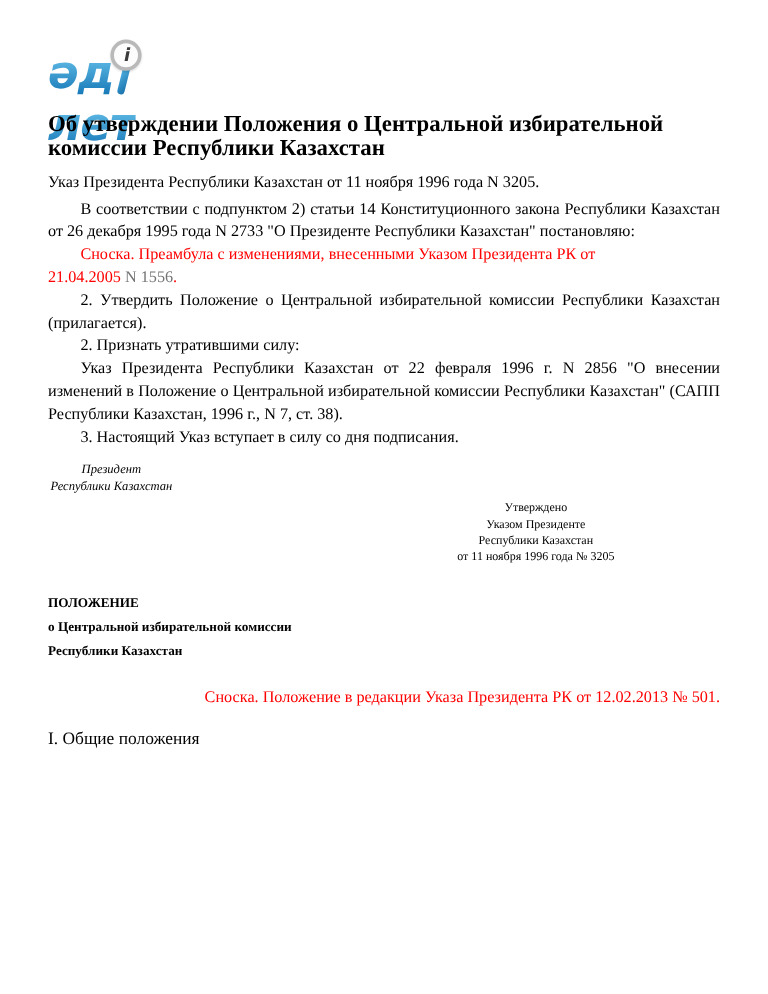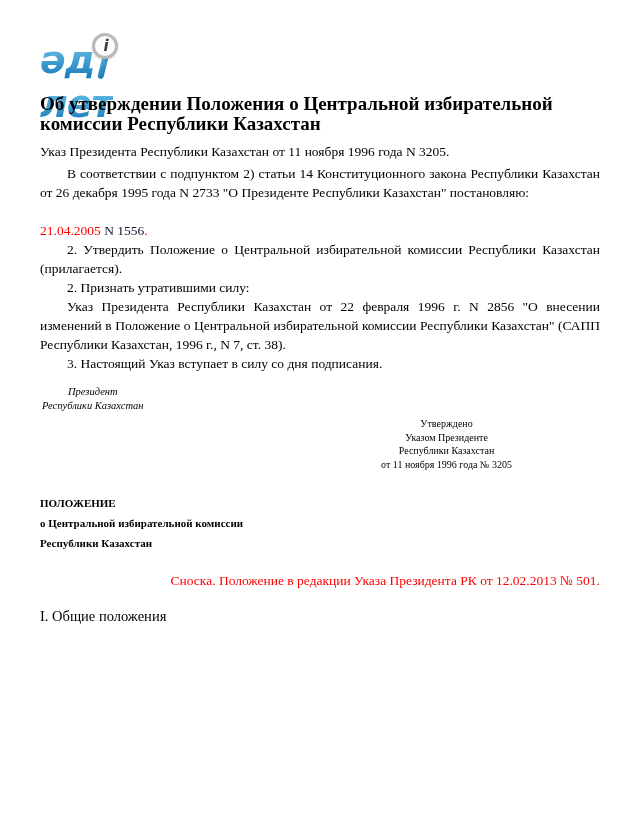--- a/index.html
+++ b/index.html
@@ -41,21 +41,21 @@
 
   
   p { margin:0; font-size:13.5px; line-height:19px; }
   .doc-title {
     font-weight:bold; font-size:19px; line-height:20px; margin:0 0 8px 0;
   }
   .number-line { margin:0 0 3px 0; }
   .indent { text-indent:27px; }
   .justify { text-align:justify; }
   .red { color:#ff0000; }
-  .black { color:#0f172a; }
+  .black { color:#737373; }
   .footnote { margin:0; }
 
   .signature {
     display:inline-block; margin-top:12px; margin-left:2px;
     font-style:italic; font-size:10.5px; line-height:14px; text-align:center;
   }
   .approved {
     width:fit-content; margin:4px 88px 0 auto;
     font-size:10px; line-height:13.5px; text-align:center;
   }
@@ -84,21 +84,21 @@
   
   <p class="doc-title">Об утверждении Положения о Центральной избирательной комиссии Республики Казахстан</p>
 
   
   <p class="number-line">Указ Президента Республики Казахстан от 11 ноября 1996 года N 3205.</p>
 
   
   <p class="indent justify">В соответствии с подпунктом 2) статьи 14 Конституционного закона Республики Казахстан от 26 декабря 1995 года N 2733 "О Президенте Республики Казахстан" постановляю:</p>
 
   
-  <p class="footnote indent"><br><span class="red">21.04.2005</span><span class="black"> N 1556</span><span class="red">.</span></p>
+  <p class="footnote indent"><span class="red">Сноска. Преамбула с изменениями, внесенными Указом Президента РК от</span><br><span class="red">21.04.2005</span><span class="black"> N 1556</span><span class="red">.</span></p>
 
   
   <p class="indent justify">2. Утвердить Положение о Центральной избирательной комиссии Республики Казахстан (прилагается).</p>
   <p class="indent">2. Признать утратившими силу:</p>
   <p class="indent justify">Указ Президента Республики Казахстан от 22 февраля 1996 г. N 2856 "О внесении изменений в Положение о Центральной избирательной комиссии Республики Казахстан" (САПП Республики Казахстан, 1996 г., N 7, ст. 38).</p>
   <p class="indent">3. Настоящий Указ вступает в силу со дня подписания.</p>
 
   
   <div class="signature">
     <div>Президент</div>

